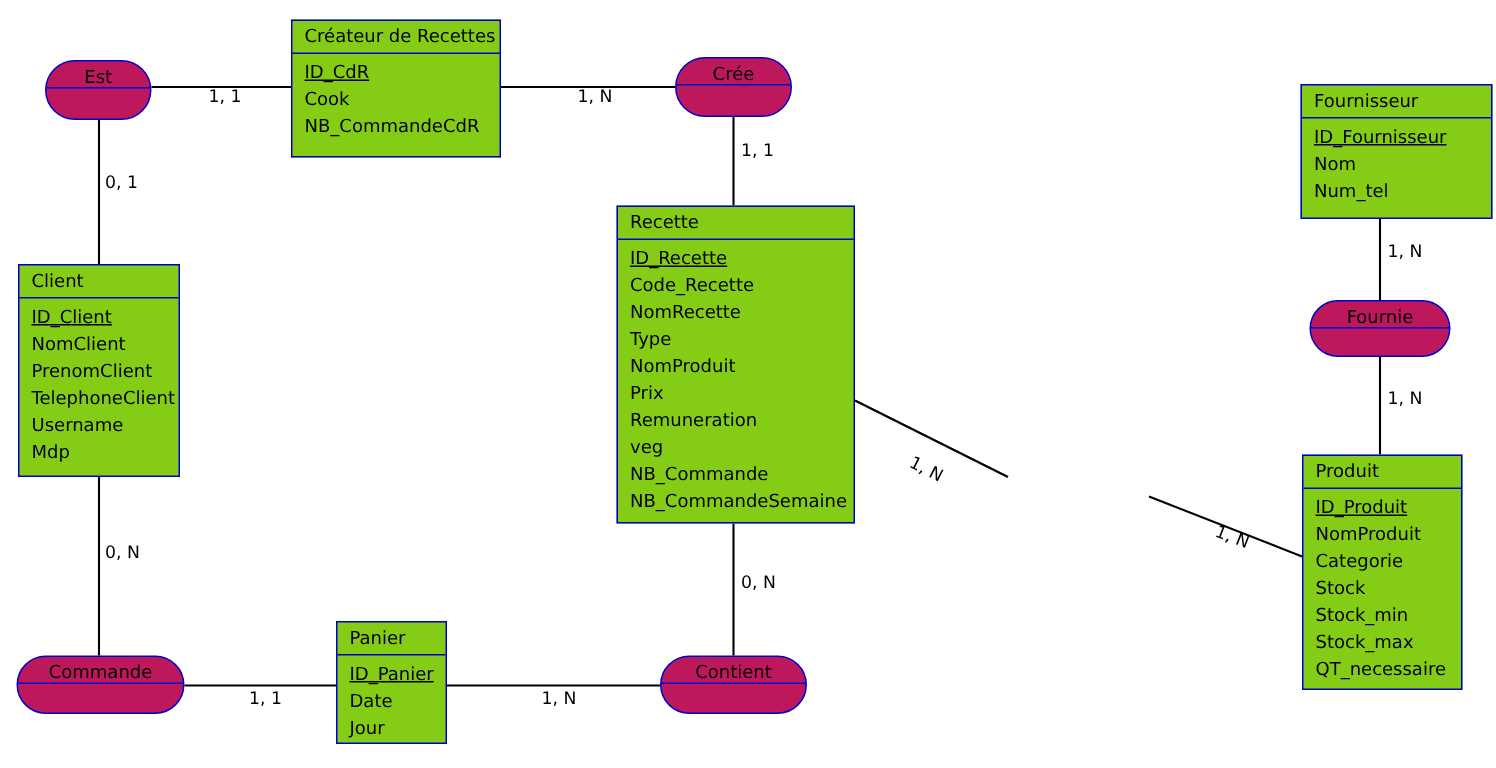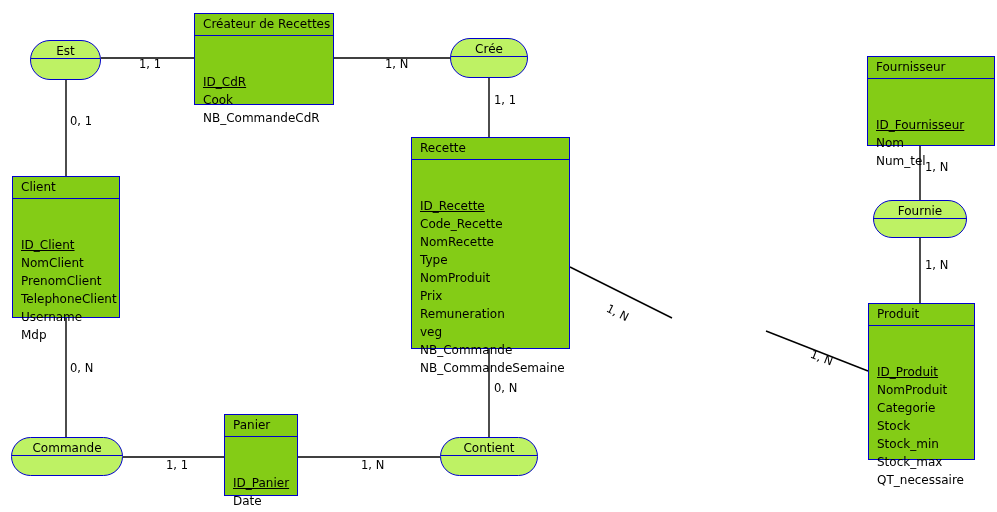--- a/index.html
+++ b/index.html
@@ -29,29 +29,28 @@
   }
   .entity .attr{
     font-size:12px;
     color:#000;
     line-height:18px;
     white-space:nowrap;
   }
   .entity .attr.pk{
     text-decoration:underline;
     text-underline-offset:1px;
-    margin-top:34px;
   }
 
   
   .rel{
     position:absolute;
     border:1.6px solid #0000cc;
     border-radius:20px;
-    background:#bef264;
+    background:#be185d;
     box-sizing:border-box;
     z-index:3;
   }
   .rel .rel-title{
     font-size:12px;
     color:#000;
     text-align:center;
     line-height:14px;
     padding-top:3px;
     border-bottom:1.6px solid #0000cc;

